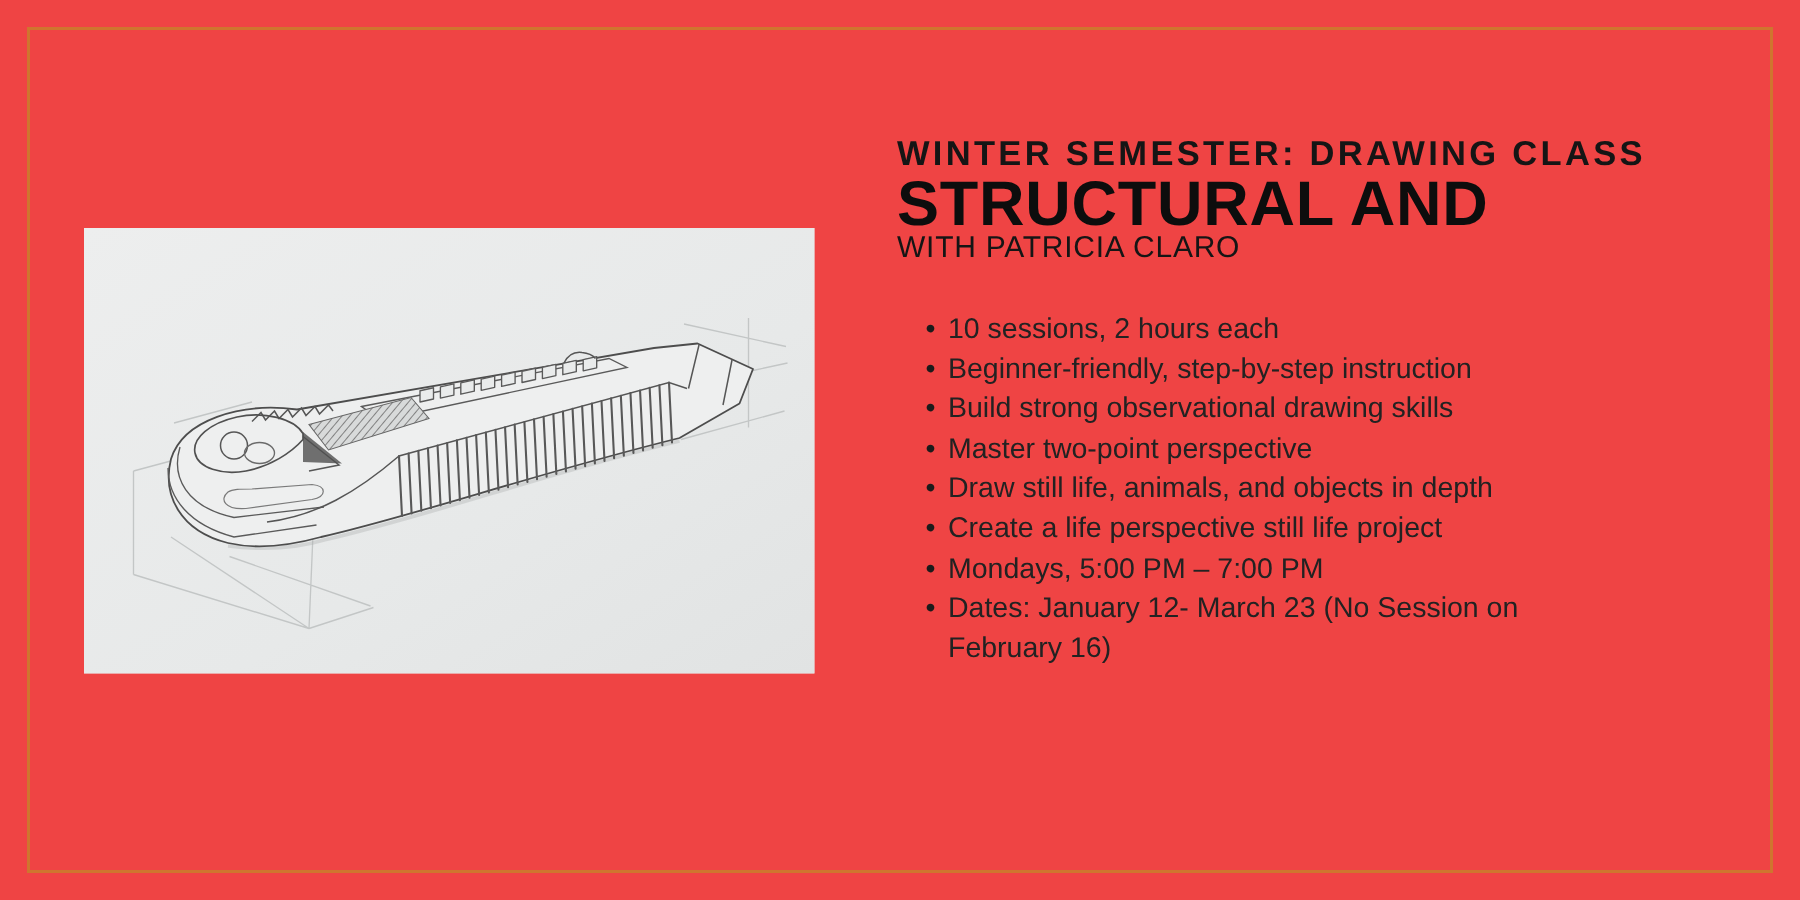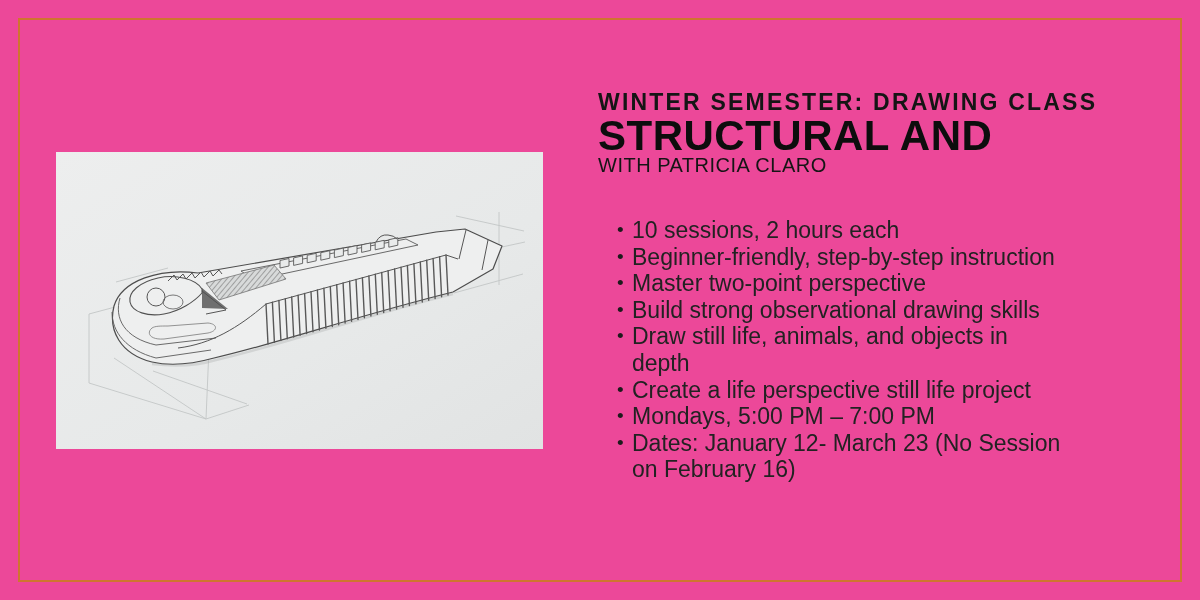--- a/index.html
+++ b/index.html
@@ -8,21 +8,21 @@
     background: #ffffff;
     width: 1200px;
     height: 600px;
     font-family: "Liberation Sans", sans-serif;
     -webkit-font-smoothing: antialiased;
   }
   .canvas {
     position: relative;
     width: 1200px;
     height: 600px;
-    background: #ec4899;
+    background: #ef4444;
     overflow: hidden;
   }
   .frame {
     position: absolute;
     left: 18px; top: 18px; right: 18px; bottom: 18px;
     border: 2px solid #cf752f;
     pointer-events: none;
   }
   .artwork {
     position: absolute;
@@ -57,24 +57,24 @@
   .subtitle {
     margin-top: -1px;
     font-size: 20px;
     font-weight: normal;
     letter-spacing: 0.5px;
     line-height: 22px;
     color: #151515;
   }
   ul.details {
     list-style: none;
-    margin: 41px 0 0 0;
+    margin: 31px 0 0 0;
     padding: 0;
     width: 468px;
-    font-size: 23px;
+    font-size: 19px;
     line-height: 26.6px;
     color: #222222;
   }
   ul.details li {
     position: relative;
     padding-left: 34px;
   }
   ul.details li::before {
     content: "\2022";
     position: absolute;
@@ -155,22 +155,22 @@
   <div class="content">
     <div class="eyebrow">WINTER SEMESTER: DRAWING CLASS</div>
     <div class="title">
       <div>STRUCTURAL AND</div>
     </div>
     <div class="subtitle">WITH PATRICIA CLARO</div>
 
     <ul class="details">
       <li>10 sessions, 2 hours each</li>
       <li>Beginner-friendly, step-by-step instruction</li>
+      <li>Build strong observational drawing skills</li>
       <li>Master two-point perspective</li>
-      <li>Build strong observational drawing skills</li>
       <li>Draw still life, animals, and objects in depth</li>
       <li>Create a life perspective still life project</li>
       <li>Mondays, 5:00 PM – 7:00 PM</li>
       <li>Dates: January 12- March 23 (No Session on February 16)</li>
     </ul>
   </div>
 
 </div>
 
 </body></html>

